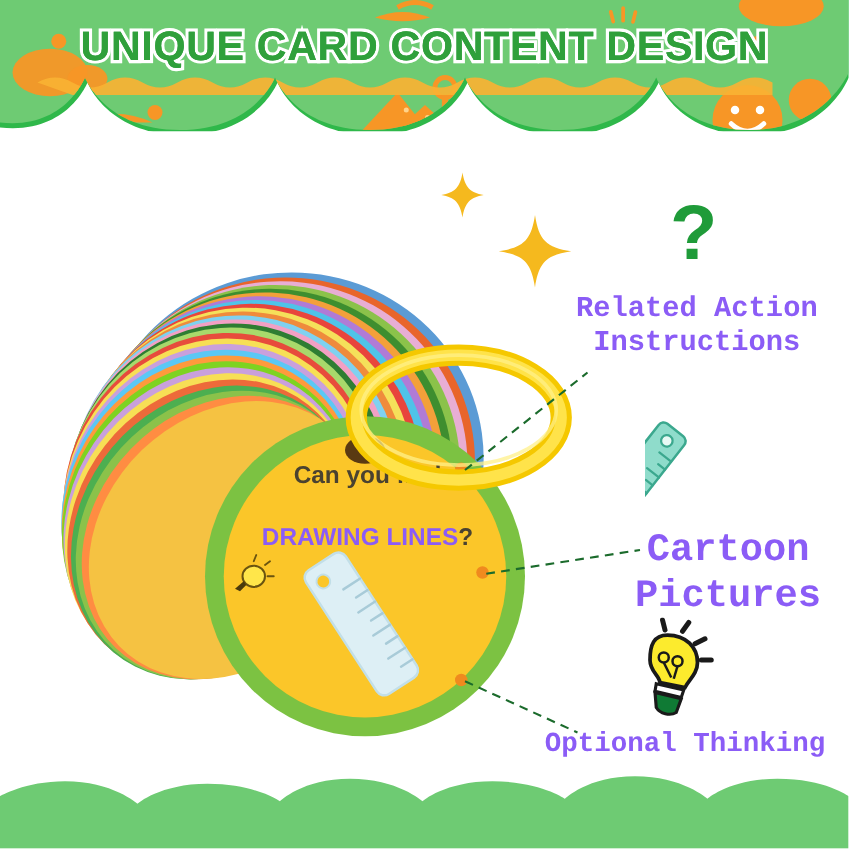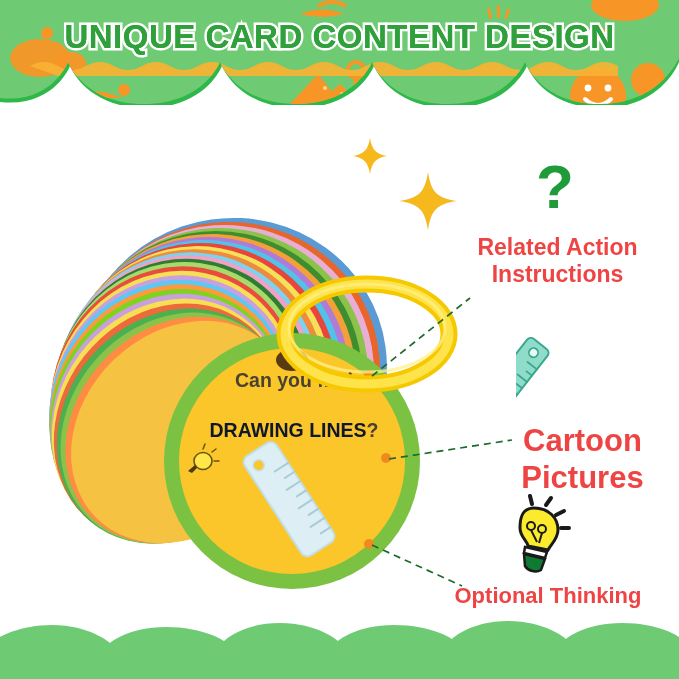--- a/index.html
+++ b/index.html
@@ -46,35 +46,35 @@
   .front-card-text{
     position:absolute;left:181px;top:368px;width:226px;
     text-align:center;
     font-size:19.5px;
     line-height:25px;
     font-weight:bold;
     color:#4a4230;
     font-family:"Liberation Sans", sans-serif;
     z-index:14;
   }
-  .front-card-text .hl{color:#0f172a;}
+  .front-card-text .hl{color:#8b5cf6;}
   .arc-text{position:absolute;left:163px;top:332px;width:258px;height:258px;z-index:14;}
   .arc-text text{
     font-family:"Liberation Sans", sans-serif;
     font-size:13.2px;font-weight:bold;fill:#4a4230;
     letter-spacing:0.6px;
   }
 
   
   .callout-label{
     position:absolute;
     text-align:center;
-    color:#ef4444;
+    color:#8b5cf6;
     font-weight:bold;
-    font-family:Liberation Sans, sans-serif;
+    font-family:Liberation Mono, monospace;
     line-height:1.18;
     z-index:20;
   }
   #callout-1-label{left:455px;top:234px;width:205px;font-size:23px;}
   #callout-2-label{left:500px;top:423px;width:165px;font-size:31px;}
   #callout-3-label{left:423px;top:583px;width:250px;font-size:22px;}
 
   .qmark{
     position:absolute;left:535px;top:158px;width:40px;height:62px;
     font-size:62px;line-height:58px;font-weight:bold;color:#1F9B39;

